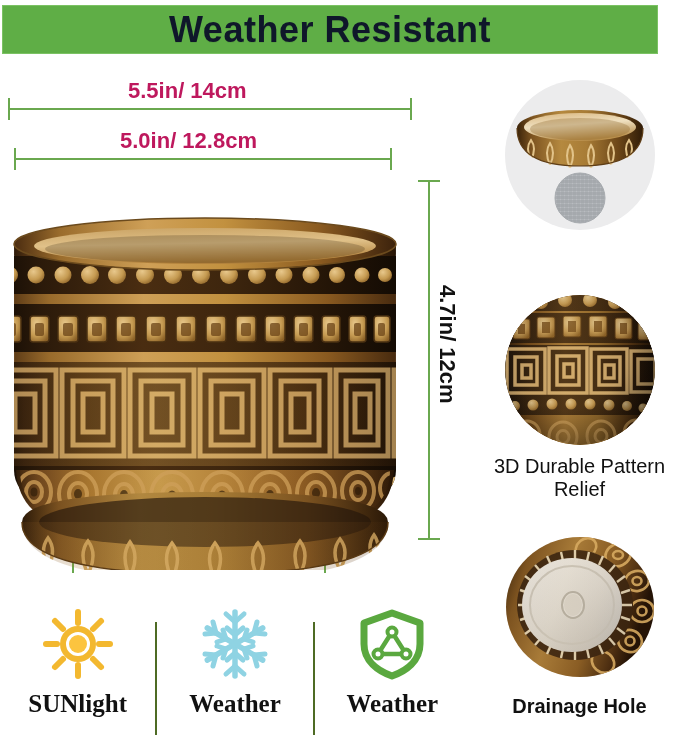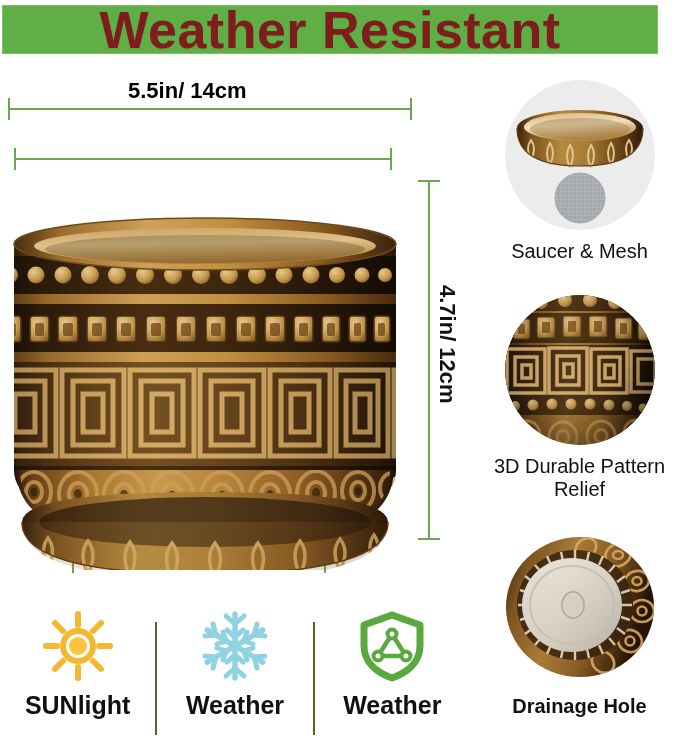--- a/index.html
+++ b/index.html
@@ -14,40 +14,40 @@
   
   .header-bar {
     position: absolute;
     left: 2px; top: 5px;
     width: 656px; height: 49px;
     background: #5fae46;
     border: 1px solid #7bc263;
     display: flex; align-items: center; justify-content: center;
   }
   .header-title {
-    color: #7f1d1d;
-    font-size: 52px;
+    color: #0f172a;
+    font-size: 36px;
     font-weight: bold;
     letter-spacing: 0.5px;
     line-height: 1;
     text-shadow: 0 1px 0 rgba(0,0,0,.07);
   }
 
   
   .left-panel { position: absolute; left: 0; top: 60px; width: 470px; height: 540px; }
 
   
   .dim-h { position: absolute; height: 14px; }
   .dim-h .line { position: absolute; top: 6px; left: 0; right: 0; height: 2px; background: #6aa84f; }
   .dim-h .cap { position: absolute; top: -4px; width: 2px; height: 22px; background: #6aa84f; }
   .dim-h .cap.l { left: 0; }
   .dim-h .cap.r { right: 0; }
   .dim-label {
     position: absolute;
-    font-size: 22px; font-weight: bold; color: #000000;
+    font-size: 22px; font-weight: bold; color: #be185d;
     white-space: nowrap;
   }
 
   .dim-v { position: absolute; width: 14px; }
   .dim-v .line { position: absolute; left: 6px; top: 0; bottom: 0; width: 2px; background: #6aa84f; }
   .dim-v .cap { position: absolute; left: -4px; height: 2px; width: 22px; background: #6aa84f; }
   .dim-v .cap.t { top: 0; }
   .dim-v .cap.b { bottom: 0; }
   .dim-label-v {
     position: absolute;
@@ -62,23 +62,24 @@
 
   
   .feature-row {
     position: absolute; left: 0; top: 604px;
     width: 470px; height: 137px;
     display: flex; align-items: stretch;
   }
   .feature {
     flex: 1 1 0;
     display: flex; flex-direction: column;
-    align-items: center; justify-content: flex-end;
+    align-items: center; justify-content: center;
     position: relative;
     padding-bottom: 23px;
+    font-family: Liberation Serif, serif;
   }
   .feature-icon { height: 74px; display: flex; align-items: center; justify-content: center; }
   .feature-label {
     font-size: 25px; font-weight: bold; color: #111;
     margin-top: 10px; line-height: 1;
   }
   .vdivider {
     width: 2px; background: #4e6b24;
     margin: 18px 0 6px 0;
     align-self: stretch;
@@ -115,20 +116,21 @@
     <div class="line"></div>
     <div class="cap r"></div>
   </div>
   <div class="dim-label" style="left:128px; top:18px;">5.5in/ 14cm</div>
 
   <div class="dim-h" style="left:14px; top:92px; width:378px;">
     <div class="cap l"></div>
     <div class="line"></div>
     <div class="cap r"></div>
   </div>
+  <div class="dim-label" style="left:120px; top:68px;">5.0in/ 12.8cm</div>
 
   <div class="dim-v" style="left:422px; top:120px; height:360px;">
     <div class="cap t"></div>
     <div class="line"></div>
     <div class="cap b"></div>
   </div>
   <div class="dim-label-v" style="left:460px; top:225px;">4.7in/ 12cm</div>
 
   <div class="dim-h" style="left:72px; top:495px; width:254px;">
     <div class="cap l"></div>
@@ -519,21 +521,20 @@
             <path d="M106,85 q-6,-13 0,-22 q6,9 0,22 z"></path>
             <path d="M124,80 q-6,-12 0,-20 q6,8 0,20 z"></path>
           </g>
         </g>
         <path d="M12,48 Q12,86 75,86 Q138,86 138,48" fill="none" stroke="#5e3d16" stroke-width="1.2"></path>
 
         <circle cx="75" cy="118" r="25" fill="url(#mesh)"></circle>
         <circle cx="75" cy="118" r="25" fill="none" stroke="#a6aaae" stroke-width="1"></circle>
       </svg>
     </div>
-    <div class="thumb-label">Saucer &amp; Mesh</div>
   </div>
 
   <div class="thumb-block" style="top:215px;">
     <div class="thumb-circle">
       <svg width="150" height="150" viewBox="0 0 150 150" xmlns="http://www.w3.org/2000/svg">
         <defs>
           <linearGradient id="rShade" x1="0" y1="0" x2="1" y2="0">
             <stop offset="0" stop-color="#2a1809"></stop>
             <stop offset="0.15" stop-color="#6e4719"></stop>
             <stop offset="0.40" stop-color="#a87b38"></stop>

